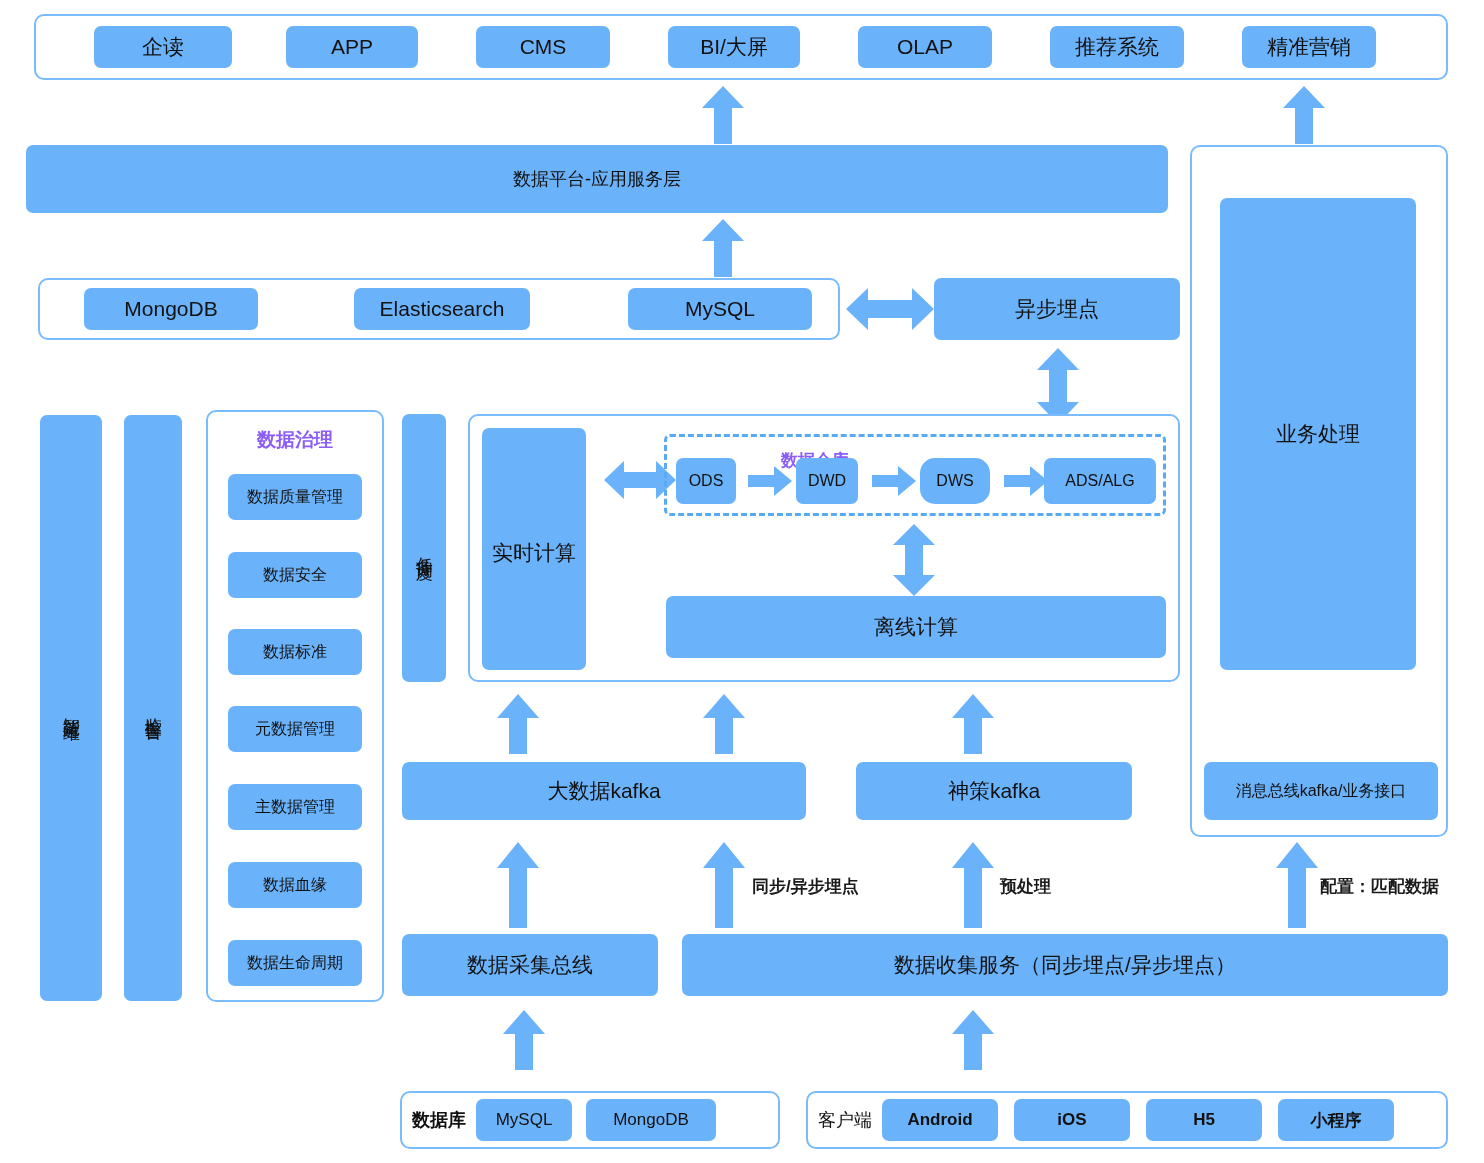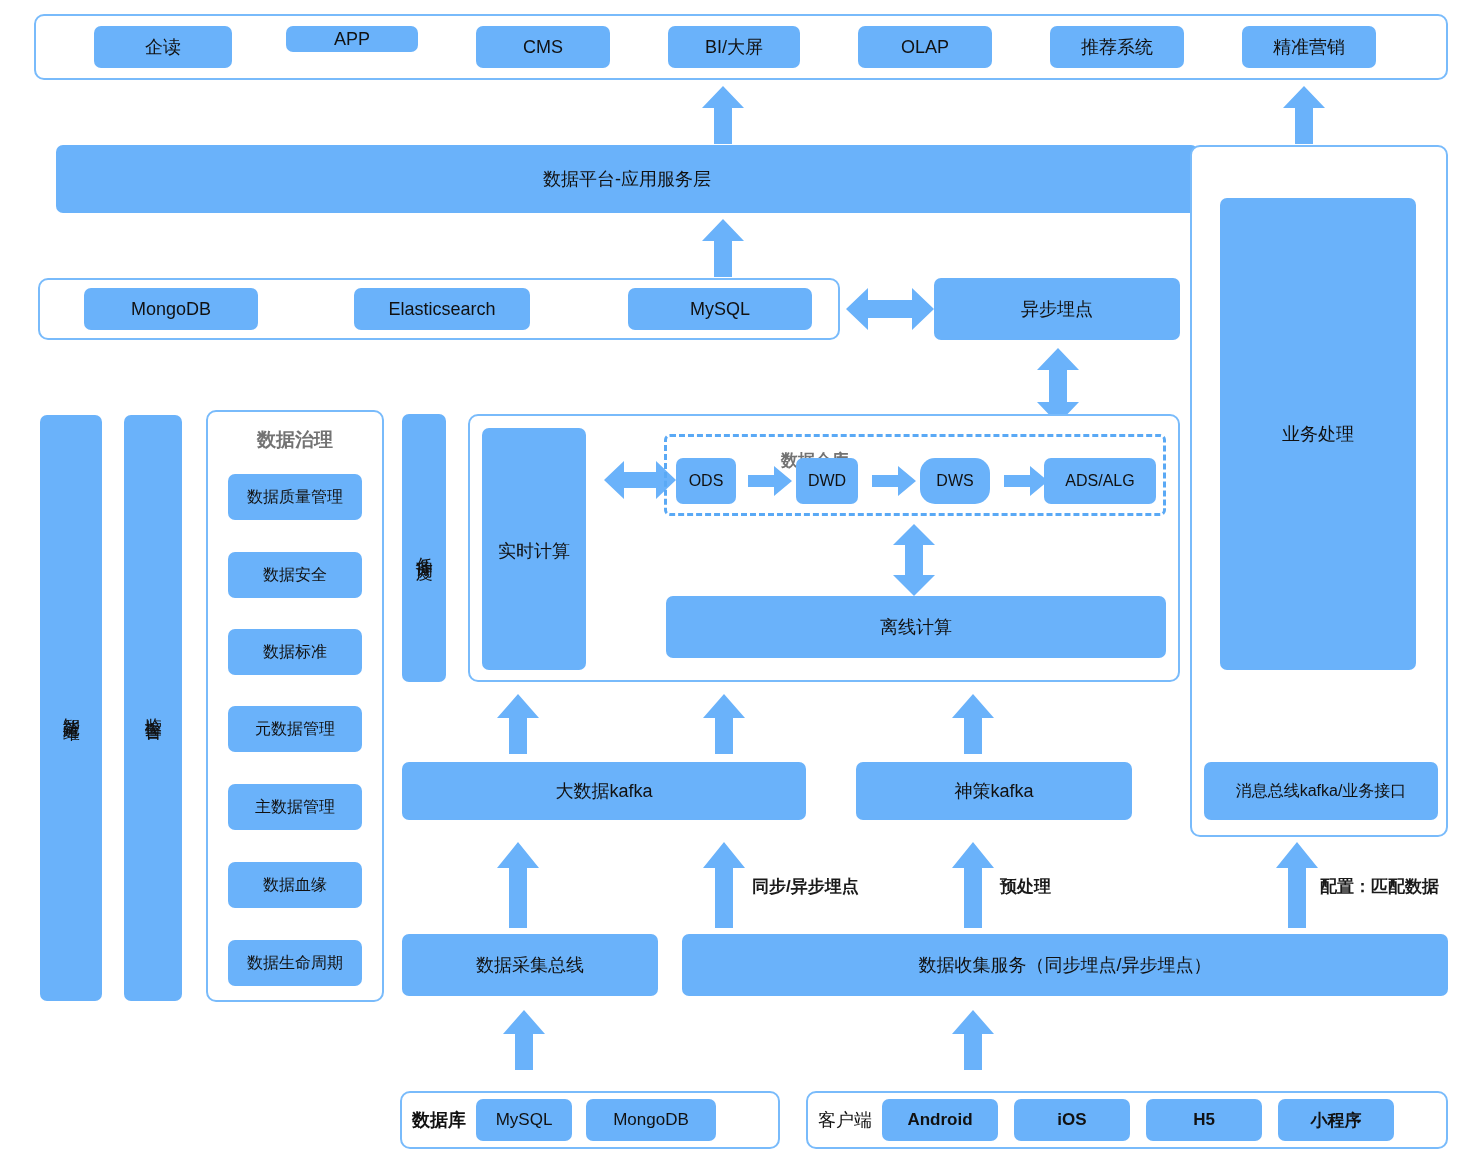--- a/index.html
+++ b/index.html
@@ -20,21 +20,21 @@
     border:2px solid #79bbfb;
     border-radius:10px;
     background:#ffffff;
   }
   .box{
     position:absolute;box-sizing:border-box;
     background:#6ab2fa;
     border-radius:7px;
     display:flex;align-items:center;justify-content:center;
     text-align:center;
-    font-size:18px;
+    font-size:21px;
     color:#111;
     line-height:1.25;
     padding:2px 4px;
   }
   .box.sm{font-size:16px;}
   .box.vert{
     writing-mode:vertical-rl;
     text-orientation:upright;
     letter-spacing:2px;
     font-size:17px;
@@ -44,21 +44,21 @@
     font-size:16px;
     color:#2b2b2b;
     white-space:nowrap;
     display:flex;align-items:center;
   }
   .lbl.bold{font-weight:bold;color:#1a1a1a;font-size:17px;}
   .ttl{
     position:absolute;
     font-weight:bold;
     font-size:19px;
-    color:#737373;
+    color:#8b5cf6;
     white-space:nowrap;
     text-align:right;
     display:flex;align-items:center;justify-content:center;
   }
   .dashed{
     position:absolute;box-sizing:border-box;
     border:3px dashed #5aa9f5;
     border-radius:6px;
     background:transparent;
   }
@@ -83,40 +83,40 @@
   }
   .srcbox.bold{font-weight:bold;}
 </style>
 </head>
 <body>
 
 <div id="canvas">
 
   <div class="panel" style="left:34px;top:14px;width:1414px;height:66px;"></div>
   <div class="box" style="left:94px;top:26px;width:138px;height:42px;">企读</div>
-  <div class="box" style="left:286px;top:26px;width:132px;height:26px;">APP</div>
+  <div class="box" style="left:286px;top:26px;width:132px;height:42px;">APP</div>
   <div class="box" style="left:476px;top:26px;width:134px;height:42px;">CMS</div>
   <div class="box" style="left:668px;top:26px;width:132px;height:42px;">BI/大屏</div>
   <div class="box" style="left:858px;top:26px;width:134px;height:42px;">OLAP</div>
   <div class="box" style="left:1050px;top:26px;width:134px;height:42px;">推荐系统</div>
   <div class="box" style="left:1242px;top:26px;width:134px;height:42px;">精准营销</div>
 
   <div class="arrow" style="left:702px;top:86px;width:42px;height:58px;">
     <svg width="42" height="58" viewBox="0 0 42 58">
       <polygon points="21,0 42,22 30,22 30,58 12,58 12,22 0,22" fill="#6ab2fa"></polygon>
     </svg>
   </div>
 
   <div class="arrow" style="left:1283px;top:86px;width:42px;height:58px;">
     <svg width="42" height="58" viewBox="0 0 42 58">
       <polygon points="21,0 42,22 30,22 30,58 12,58 12,22 0,22" fill="#6ab2fa"></polygon>
     </svg>
   </div>
 
-  <div class="box" style="left:56px;top:145px;width:1142px;height:68px;font-size:18px;">数据平台-应用服务层</div>
+  <div class="box" style="left:26px;top:145px;width:1142px;height:68px;font-size:18px;">数据平台-应用服务层</div>
 
   <div class="arrow" style="left:702px;top:219px;width:42px;height:58px;">
     <svg width="42" height="58" viewBox="0 0 42 58">
       <polygon points="21,0 42,22 30,22 30,58 12,58 12,22 0,22" fill="#6ab2fa"></polygon>
     </svg>
   </div>
 
   <div class="panel" style="left:38px;top:278px;width:802px;height:62px;"></div>
   <div class="box" style="left:84px;top:288px;width:174px;height:42px;">MongoDB</div>
   <div class="box" style="left:354px;top:288px;width:176px;height:42px;">Elasticsearch</div>

